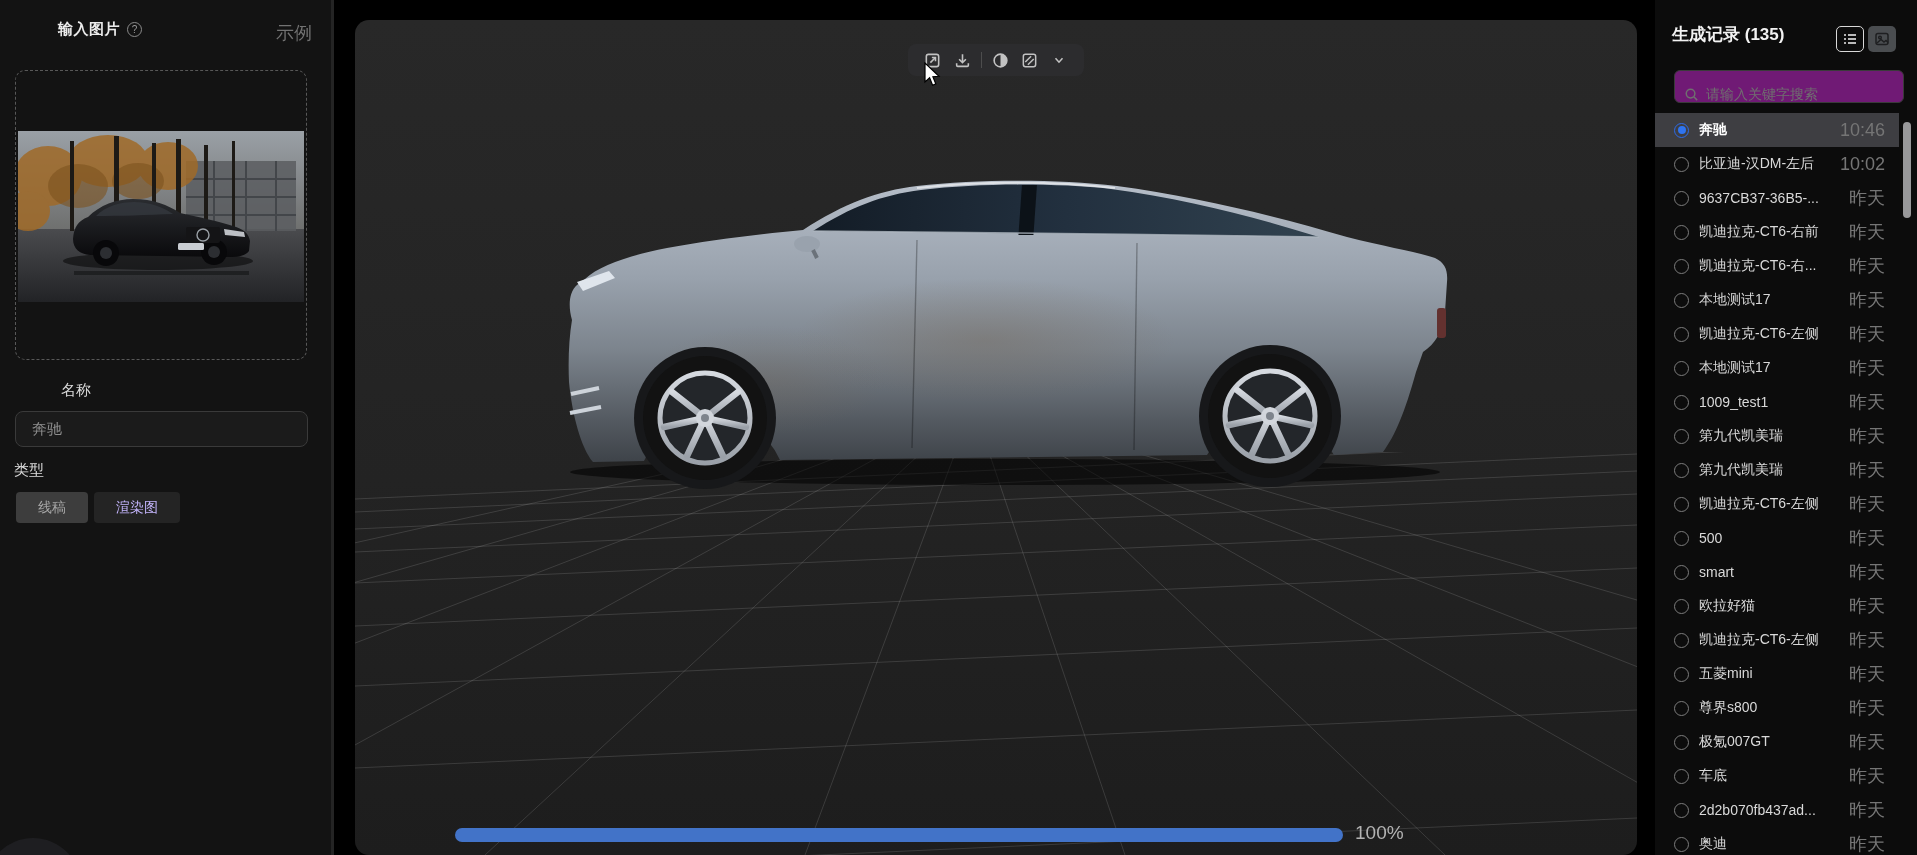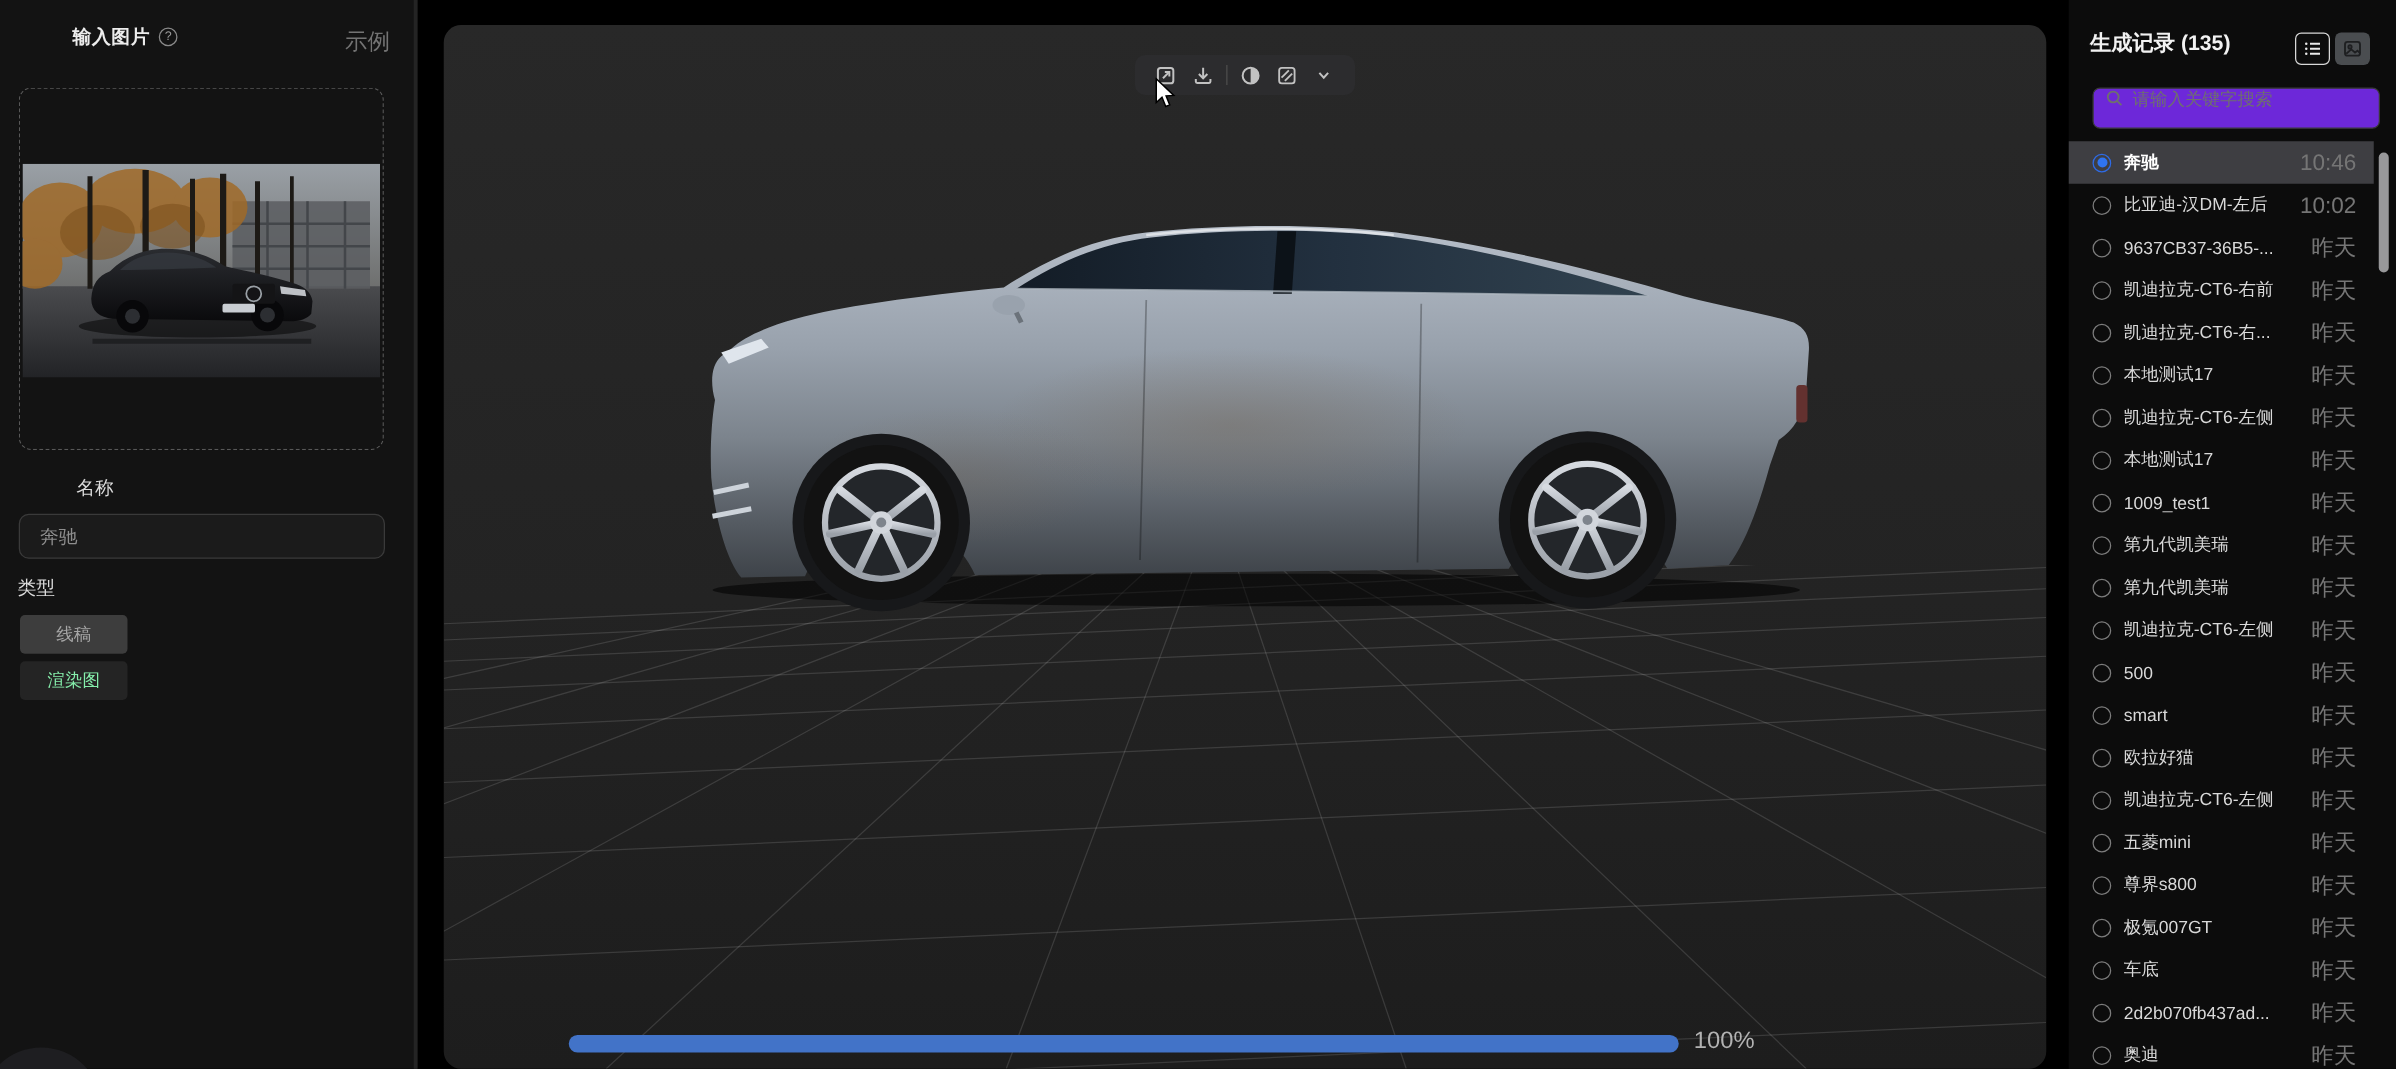--- a/index.html
+++ b/index.html
@@ -15,23 +15,23 @@
   .help-icon { width:15px; height:15px; border:1px solid #8a8a8a; border-radius:50%;
     color:#9a9a9a; font-size:10px; line-height:13px; text-align:center; display:inline-block; }
   .example-link { left:276px; top:21px; font-size:18px; color:#737373; cursor:pointer;text-align:right; }
   .dashed-box { left:15px; top:70px; width:292px; height:290px;
     border:1px dashed #585858; border-radius:10px; }
   .input-photo { left:18px; top:131px; width:286px; height:171px; overflow:hidden; }
   .lp-label { left:14px; font-size:15px; color:#dcdcdc; }
   .name-input { left:15px; top:411px; width:293px; height:36px; background:#1b1b1b;
     border:1px solid #3a3a3a; border-radius:8px; color:#8e8e8e; font-size:15px;
     padding:0 16px; outline:none; font-family:inherit; }
-  .type-row { left:16px; top:492px; display:flex; gap:6px;flex-direction:column; }
+  .type-row { left:16px; top:492px; display:flex; gap:6px; }
   .type-btn { height:31px; padding:0 22px; border:none; border-radius:4px; font-size:14px;
-    font-family:inherit; cursor:pointer; background:#242424; color:#86efac; }
+    font-family:inherit; cursor:pointer; background:#242424; color:#c4b5fd; }
   .type-btn.selected { background:#3d3d3d; color:#a6a6a6; }
   .floating-circle { left:-15px; top:838px; width:96px; height:96px; border-radius:50%;
     background:#1e1e21; }
 
   
   #viewport { left:355px; top:20px; width:1282px; height:835px; border-radius:14px;
     background:linear-gradient(180deg,#282828 0%,#232323 55%,#1d1d1d 100%); overflow:hidden; }
   .vp-toolbar { left:553px; top:24px; width:176px; height:32px; background:#2c2c2e;
     border-radius:8px; display:flex; align-items:center; justify-content:space-evenly;
     padding:0 6px; }
@@ -42,22 +42,22 @@
   .progress-label { left:1000px; top:802px; font-size:19px; color:#b2b2b2; }
 
   
   #right-panel { left:1655px; top:0; width:262px; height:855px; background:#0c0c0c; }
   .rp-title { left:17px; top:23px; font-size:17px; font-weight:bold; color:#f2f2f2; }
   .rp-toggles { left:181px; top:26px; display:flex; gap:4px; }
   .toggle-btn { width:28px; height:26px; border-radius:5px; display:flex; align-items:center;
     justify-content:center; cursor:pointer; }
   .toggle-btn.active { border:1.5px solid #d8d8d8; }
   .toggle-btn.filled { background:#4a4d50; }
-  .search-box { left:19px; top:70px; width:230px; height:33px; background:#6d28d9;
-    border:1px solid #3a3a3a; border-radius:6px; display:flex; align-items:flex-start;
+  .search-box { left:19px; top:70px; width:230px; height:33px; background:#701a75;
+    border:1px solid #3a3a3a; border-radius:6px; display:flex; align-items:flex-end;
     padding:0 9px; gap:7px; }
   .search-box input { flex:1; background:transparent; border:none; outline:none;
     color:#cfcfcf; font-size:14px; font-family:inherit; }
   .search-box input::placeholder { color:#6f6f6f; }
   .record-list { left:0; top:113px; width:244px; }
   .record-row { height:34px; display:flex; align-items:center; padding-left:19px;
     padding-right:14px; cursor:pointer; }
   .record-row.selected { background:#3e3e42; }
   .radio { width:15px; height:15px; border:1.4px solid #7c7c7c; border-radius:50%;
     flex:0 0 auto; display:flex; align-items:center; justify-content:center; }

